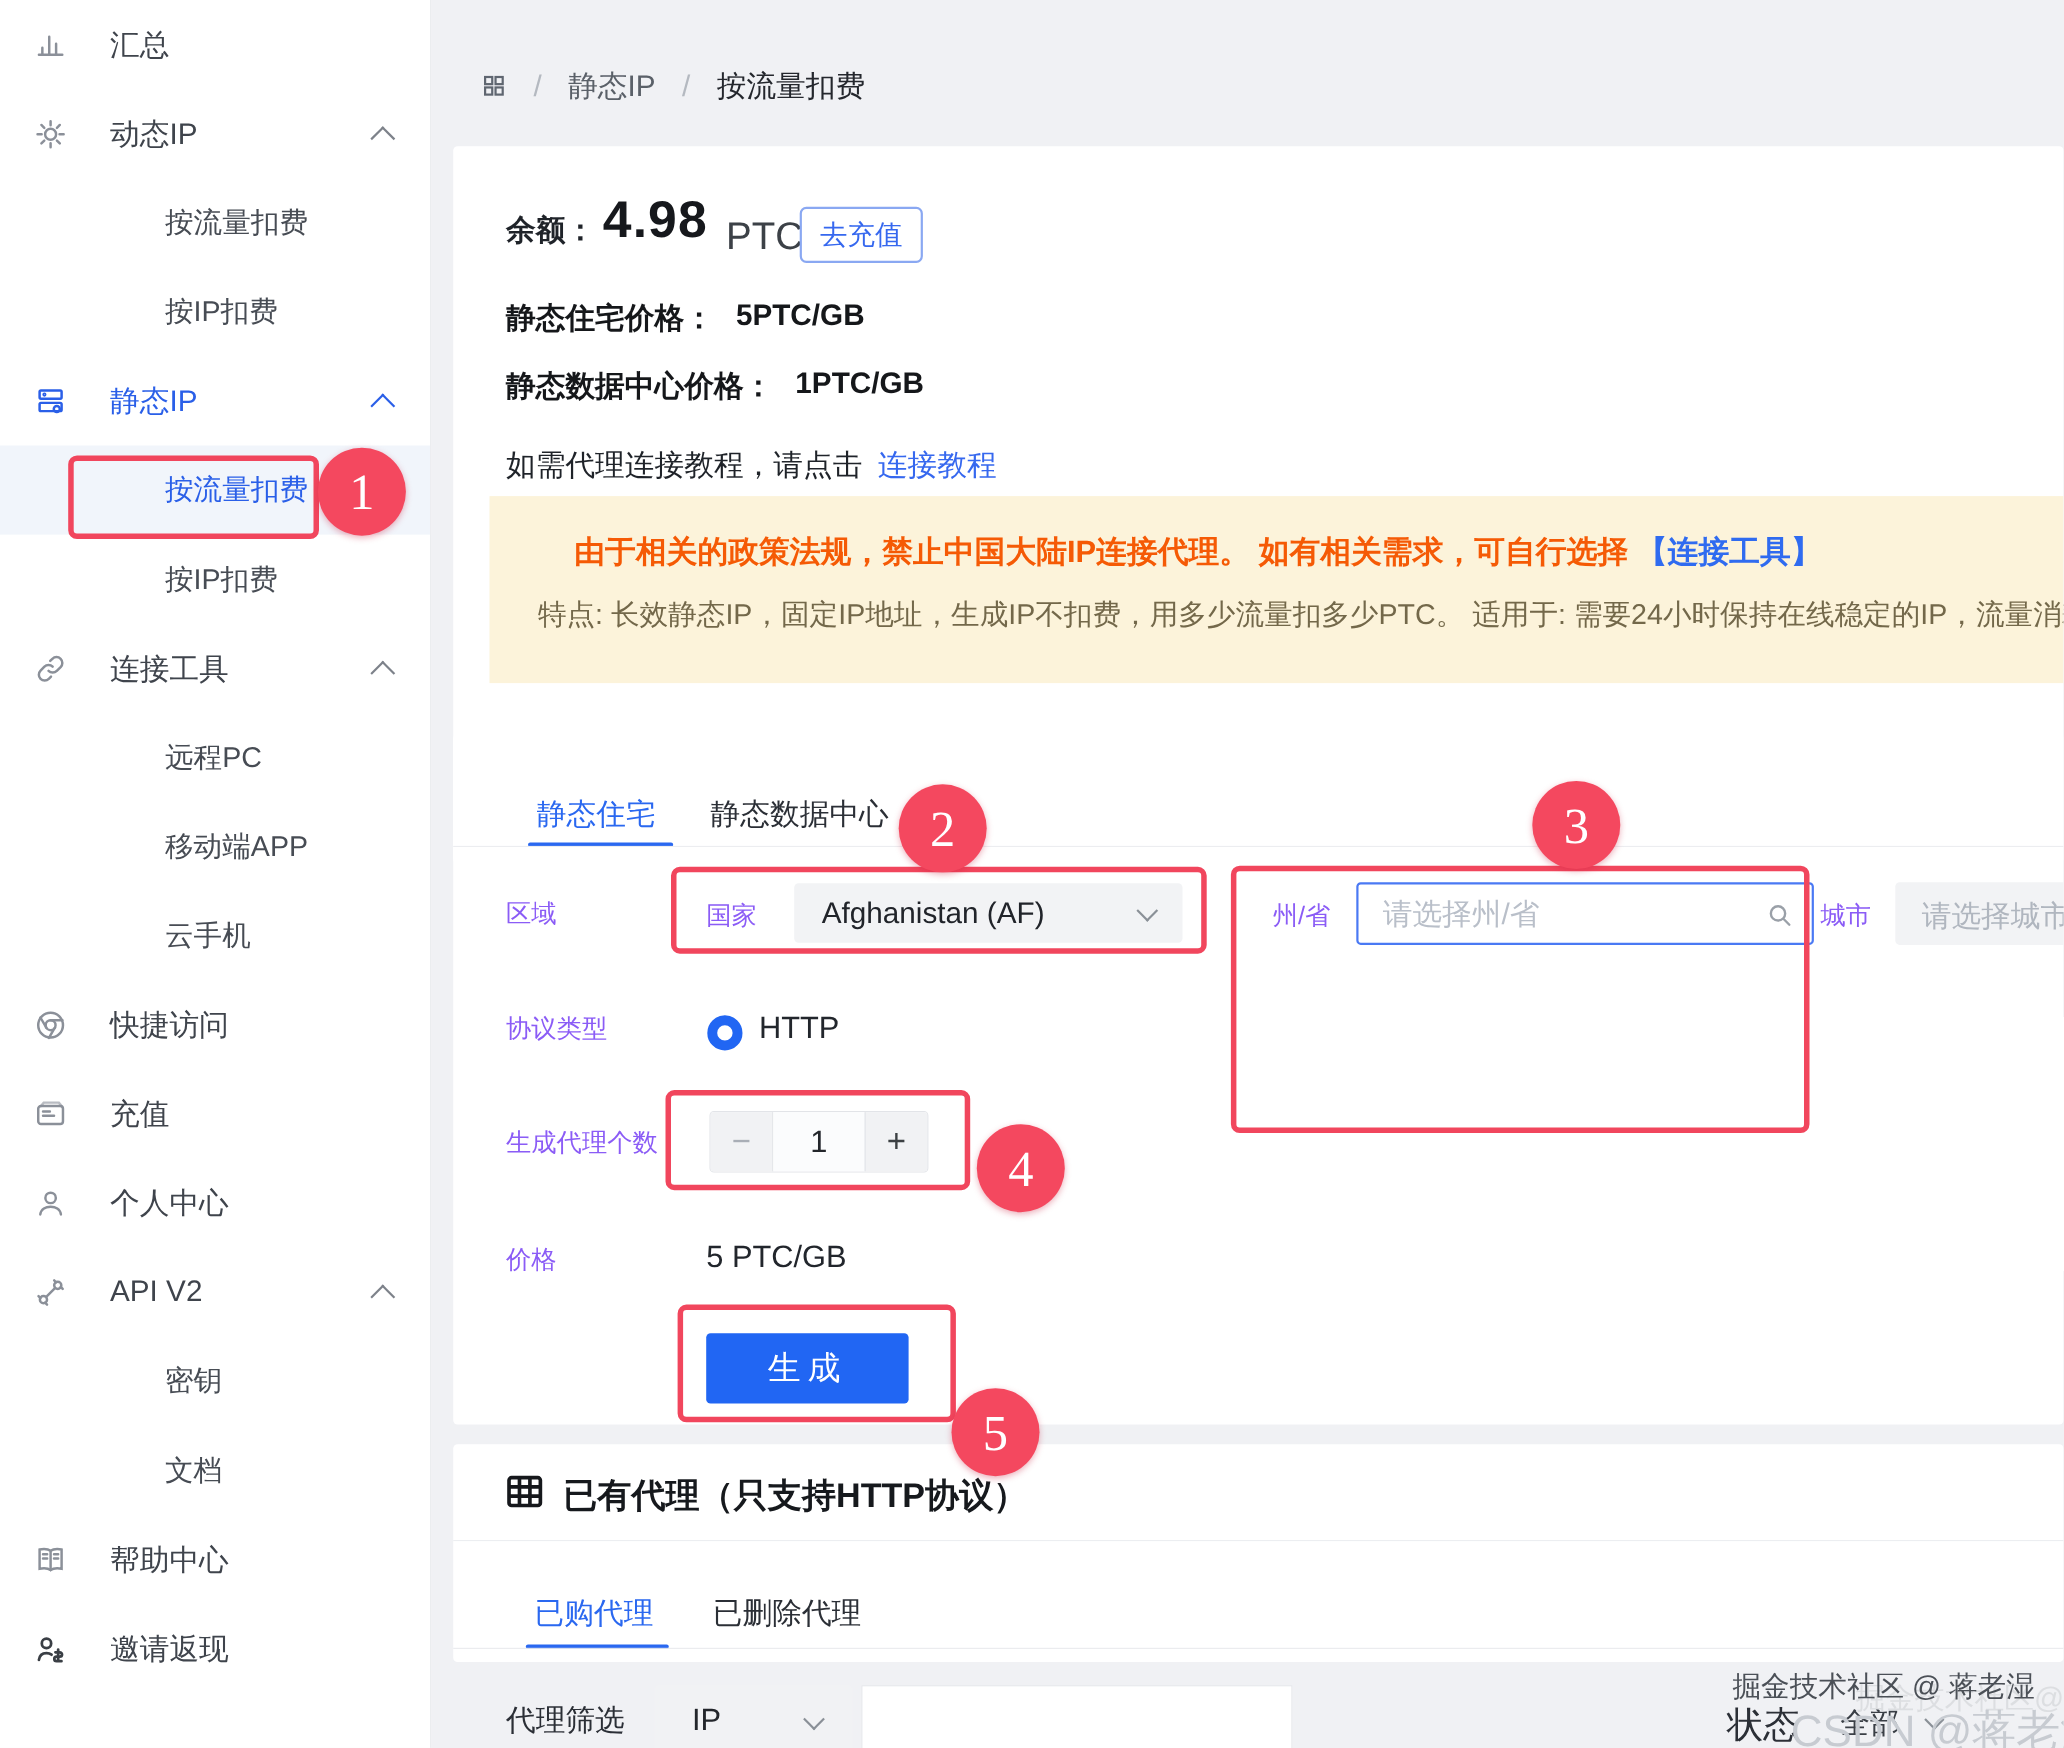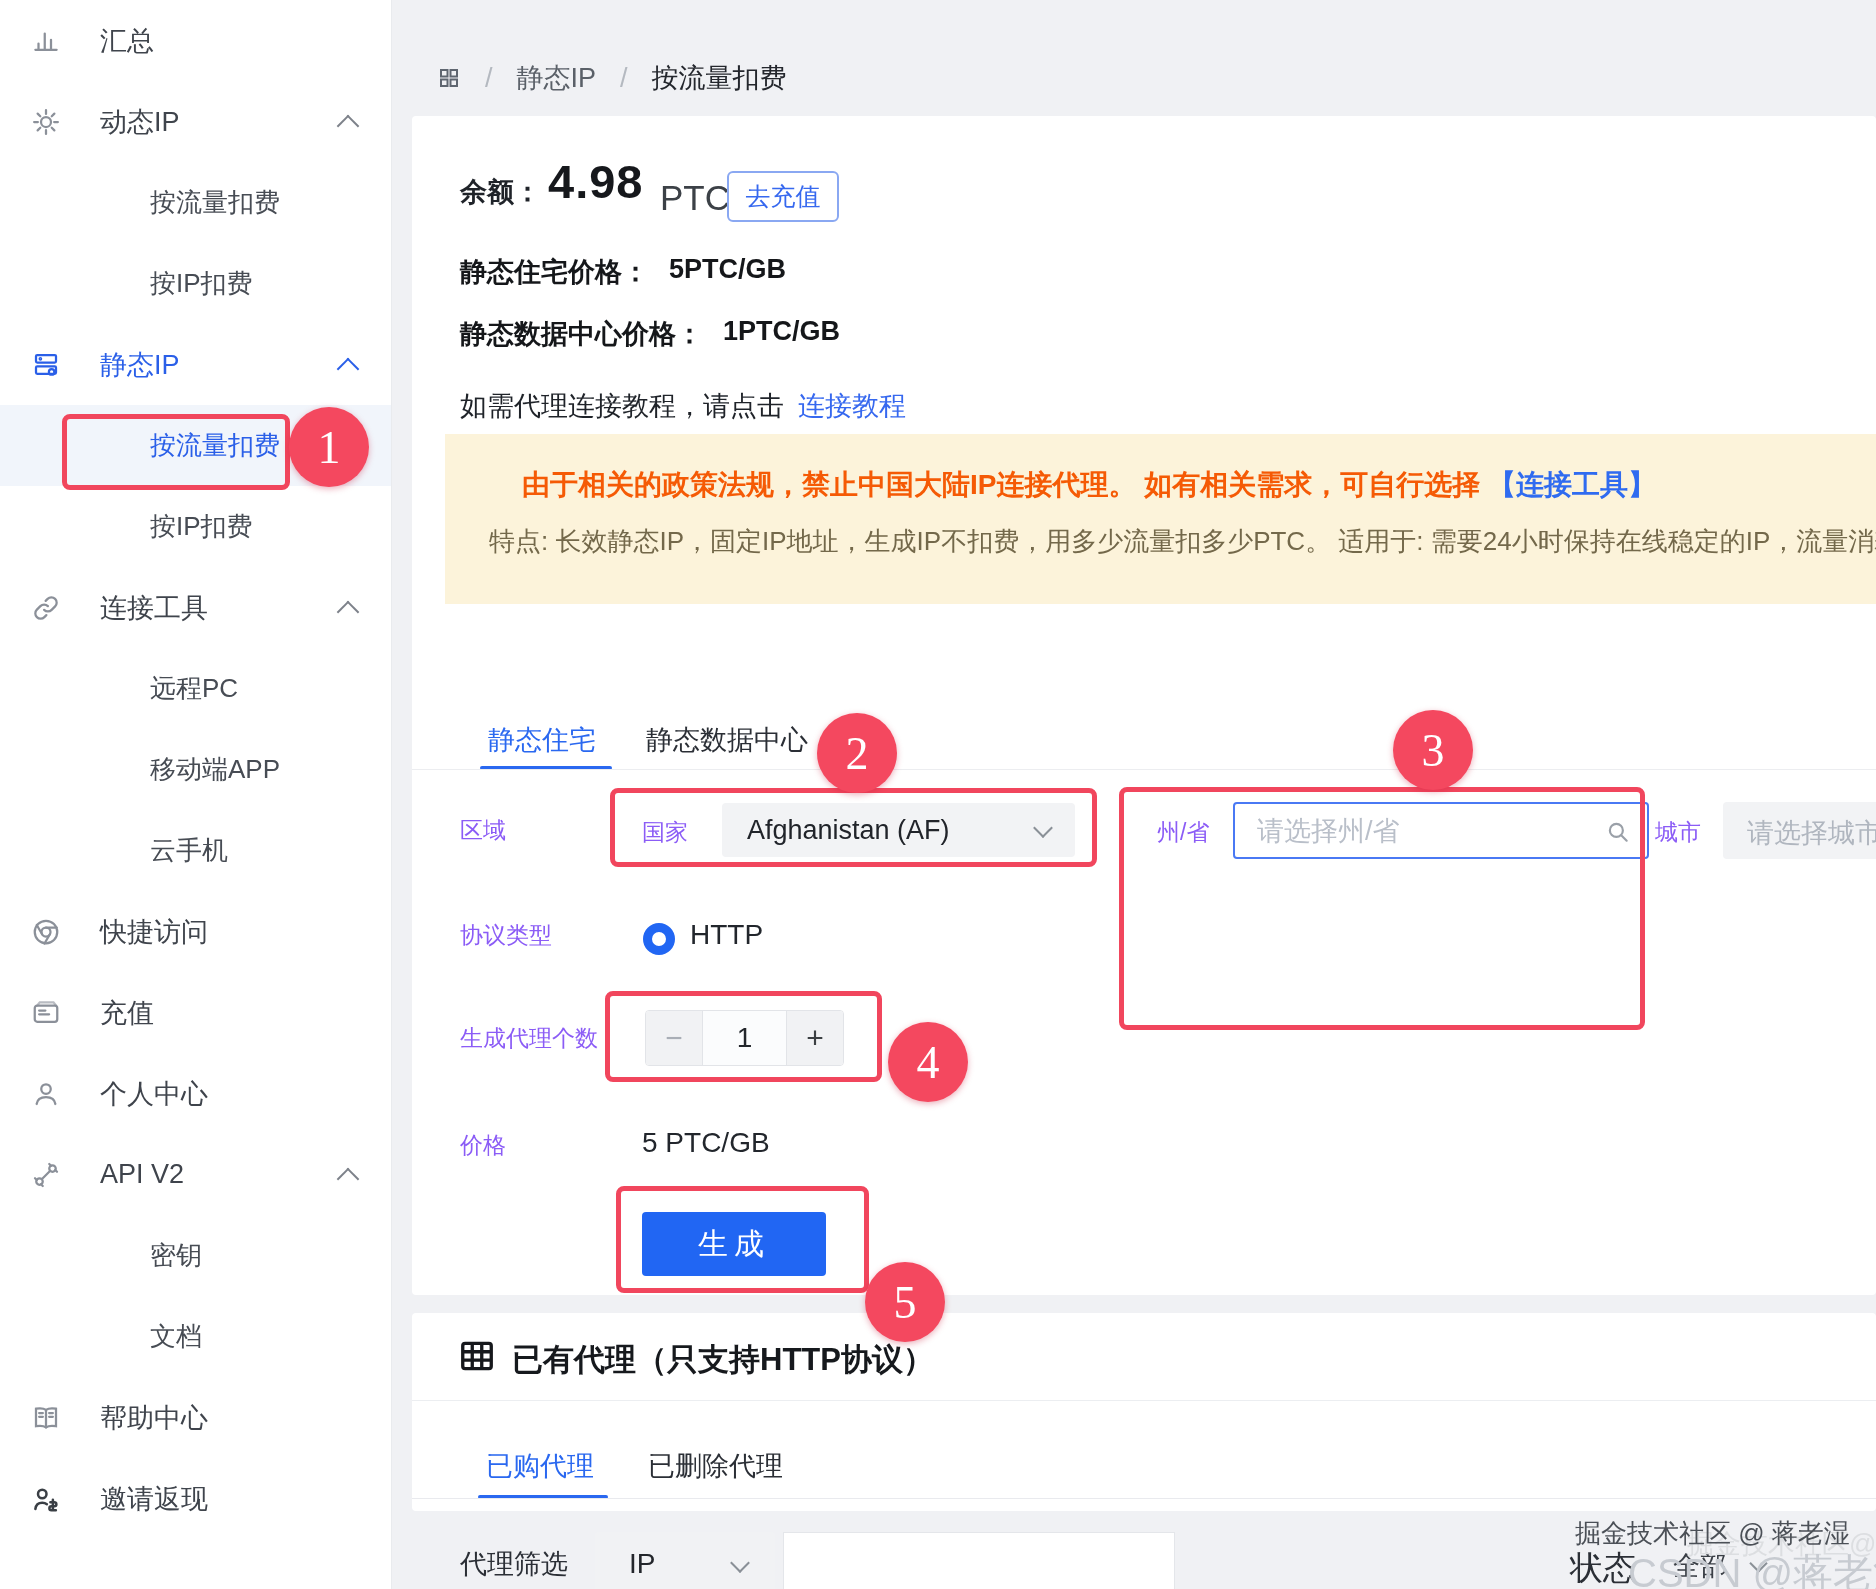--- a/index.html
+++ b/index.html
@@ -30,21 +30,21 @@
 
   
   .breadcrumb{position:absolute;left:437px;top:60px;display:flex;align-items:center;gap:24px;font-size:27px;z-index:3;}
   .crumb-icon{width:24px;height:24px;color:#5f6670;}
   .crumb-sep{color:#b4b9c0;}
   .crumb-mid{color:#5a6068;}
   .crumb-last{color:#24272d;}
 
   
   .card{position:absolute;left:412px;right:0;background:#fff;border-radius:4px;z-index:1;}
-  .card1{top:116px;height:652px;}
+  .card1{top:133px;height:652px;}
   .card2{top:667px;height:628px;}
   .card3{top:1313px;height:198px;}
 
   
   .bal-label{position:absolute;left:48px;top:58px;font-size:27px;font-weight:bold;color:#1f2329;}
   .bal-value{position:absolute;left:136px;top:38px;font-size:47px;font-weight:600;color:#16181c;letter-spacing:1px;}
   .bal-cur{position:absolute;left:248px;top:62px;font-size:35px;color:#3c4147;}
   .recharge-btn{position:absolute;left:315px;top:55px;width:108px;height:47px;background:#fff;
                 border:2px solid #8aa8f2;border-radius:6px;color:#3668ef;font-size:25px;
                 display:flex;align-items:center;justify-content:center;cursor:pointer;}

